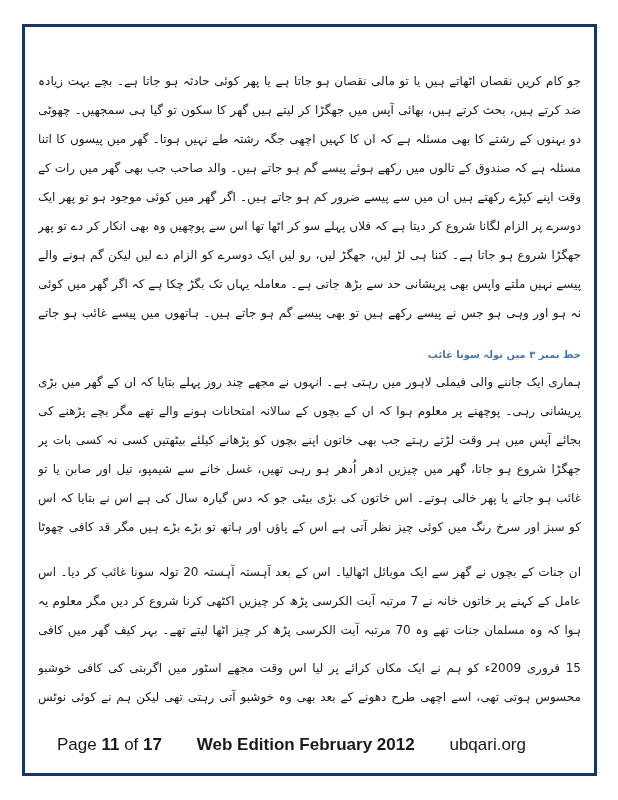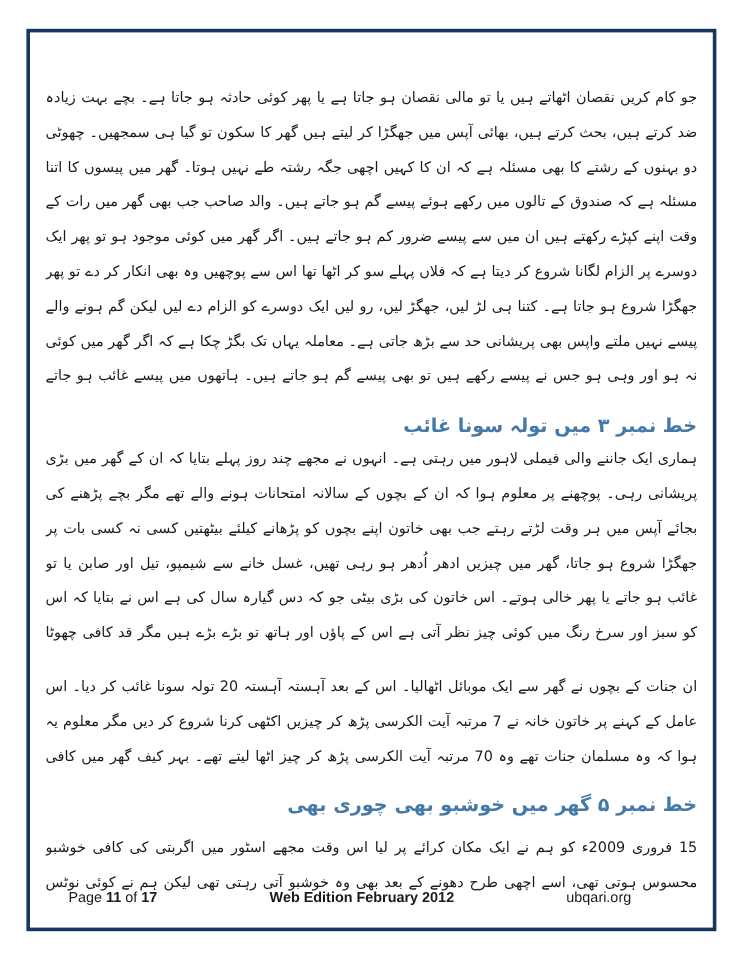--- a/index.html
+++ b/index.html
@@ -48,40 +48,40 @@
     overflow: hidden;
     margin: 0;
   }
   .para-1 { height: 261px; }
   .para-2 { height: 178px; }
   .para-3 { height: 88px;  margin-top: 12px; }
   .para-4 { height: 60px;  margin-top: 8px; }
   .section-heading {
     direction: rtl;
     font-family: "DejaVu Sans", sans-serif;
-    font-size: 16px;
+    font-size: 10px;
     font-weight: bold;
     color: #4579A8;
     text-align: right;
     height: 26px;
     line-height: 26px;
     overflow: hidden;
     margin-top: 10px;
   }
   .heading-1 { margin-top: 14px; }
   .heading-2 { margin-top: 12px; }
   .footer-row {
     position: absolute;
     left: 32px;
     right: 68px;
     bottom: 18px;
     display: flex;
     align-items: baseline;
     justify-content: space-between;
-    font-size: 12px;
+    font-size: 17px;
     color: #1a1a1a;
     font-family: "Liberation Sans", sans-serif;
   }
   .footer-page { font-weight: normal; }
   .footer-page .num { font-weight: bold; }
   .footer-center { font-weight: bold; }
   .footer-site { font-weight: normal; margin-top: 14px; }
 </style>
 </head>
 <body>
@@ -91,21 +91,20 @@
     <div class="doc-content">
 
       <p class="urdu para para-1">جو کام کریں نقصان اٹھاتے ہیں یا تو مالی نقصان ہو جاتا ہے یا پھر کوئی حادثہ ہو جاتا ہے۔ بچے بہت زیادہ ضد کرتے ہیں، بحث کرتے ہیں، بھائی آپس میں جھگڑا کر لیتے ہیں گھر کا سکون تو گیا ہی سمجھیں۔ چھوٹی دو بہنوں کے رشتے کا بھی مسئلہ ہے کہ ان کا کہیں اچھی جگہ رشتہ طے نہیں ہوتا۔ گھر میں پیسوں کا اتنا مسئلہ ہے کہ صندوق کے تالوں میں رکھے ہوئے پیسے گم ہو جاتے ہیں۔ والد صاحب جب بھی گھر میں رات کے وقت اپنے کپڑے رکھتے ہیں ان میں سے پیسے ضرور کم ہو جاتے ہیں۔ اگر گھر میں کوئی موجود ہو تو پھر ایک دوسرے پر الزام لگانا شروع کر دیتا ہے کہ فلاں پہلے سو کر اٹھا تھا اس سے پوچھیں وہ بھی انکار کر دے تو پھر جھگڑا شروع ہو جاتا ہے۔ کتنا ہی لڑ لیں، جھگڑ لیں، رو لیں ایک دوسرے کو الزام دے لیں لیکن گم ہونے والے پیسے نہیں ملتے واپس بھی پریشانی حد سے بڑھ جاتی ہے۔ معاملہ یہاں تک بگڑ چکا ہے کہ اگر گھر میں کوئی نہ ہو اور وہی ہو جس نے پیسے رکھے ہیں تو بھی پیسے گم ہو جاتے ہیں۔ ہاتھوں میں پیسے غائب ہو جاتے ہیں۔ براہ مہربانی ہم ایک دوسرے پر بھروسہ کرتے ہوئے بھی نہیں کرتے تمام رشتے دار ہمیں حقیر سمجھتے ہیں اور ہمارے گھر پر آتے بھی ہیں تو احسان کرنے کیلئے اور قرضہ ہمارے سر پر تقریباً 5 لاکھ تک ہو چکا ہے، والد صاحب بہت پریشان رہتے ہیں، جو بھی لوگ ملتے ہیں کالا جادو بتاتے ہیں یا کہتے ہیں کہ یہ جنات ہیں جو جادو کے ذریعے مسلط ہیں۔ ہماری زندگی بالکل اجیرن ہو گئی ہے۔(د،م،ج)</p>
 
       <div class="section-heading heading-1">خط نمبر ۳ میں تولہ سونا غائب</div>
 
       <p class="urdu para para-2">ہماری ایک جاننے والی فیملی لاہور میں رہتی ہے۔ انہوں نے مجھے چند روز پہلے بتایا کہ ان کے گھر میں بڑی پریشانی رہی۔ پوچھنے پر معلوم ہوا کہ ان کے بچوں کے سالانہ امتحانات ہونے والے تھے مگر بچے پڑھنے کی بجائے آپس میں ہر وقت لڑتے رہتے جب بھی خاتون اپنے بچوں کو پڑھانے کیلئے بیٹھتیں کسی نہ کسی بات پر جھگڑا شروع ہو جاتا، گھر میں چیزیں ادھر اُدھر ہو رہی تھیں، غسل خانے سے شیمپو، تیل اور صابن یا تو غائب ہو جاتے یا پھر خالی ہوتے۔ اس خاتون کی بڑی بیٹی جو کہ دس گیارہ سال کی ہے اس نے بتایا کہ اس کو سبز اور سرخ رنگ میں کوئی چیز نظر آتی ہے اس کے پاؤں اور ہاتھ تو بڑے بڑے ہیں مگر قد کافی چھوٹا ہے۔ اس خاتون کو پہلے تو اپنے بچوں پر شک تھا کہ وہ گھر کی چیزوں کو ادھر اُدھر کرتے ہیں مگر اب ان کو کافی پریشانی ہوئی۔ خاتون نے کسی روحانی عامل سے بات کی جس نے پڑھائی کرنے کے بعد بتایا کہ یہ جنات کے بچے ہیں جو کہ آپ کے بچوں کے ساتھ پارک سے گھر آ گئے ہیں جیسے ہی ان جنات کو گھر سے نکالنے کی کوشش کی گئی ان کی شرارتیں زیادہ ہو گئیں۔</p>
 
       <p class="urdu para para-3">ان جنات کے بچوں نے گھر سے ایک موبائل اٹھالیا۔ اس کے بعد آہستہ آہستہ 20 تولہ سونا غائب کر دیا۔ اس عامل کے کہنے پر خاتون خانہ نے 7 مرتبہ آیت الکرسی پڑھ کر چیزیں اکٹھی کرنا شروع کر دیں مگر معلوم یہ ہوا کہ وہ مسلمان جنات تھے وہ 70 مرتبہ آیت الکرسی پڑھ کر چیز اٹھا لیتے تھے۔ بہر کیف گھر میں کافی پریشانی رہی جو کہ بالآخر 5 وقت اذان دینے سے دور ہوئی۔ یہ مخلوق اس گھر سے چلی گئی اور جاتے جاتے سونا تو واپس کر گئی مگر موبائل فون واپس کر کے نہیں گئی۔ (پوشیدہ)</p>
 
-      <div class="section-heading heading-2">خط نمبر ۵ گھر میں خوشبو بھی چوری بھی</div>
 
       <p class="urdu para para-4">15 فروری 2009ء کو ہم نے ایک مکان کرائے پر لیا اس وقت مجھے اسٹور میں اگربتی کی کافی خوشبو محسوس ہوتی تھی، اسے اچھی طرح دھونے کے بعد بھی وہ خوشبو آتی رہتی تھی لیکن ہم نے کوئی نوٹس نہیں لیا۔ پچھلے تقریباً تین ماہ سے رقم غائب ہونے لگی لیکن ہم نے سمجھا کہ کہیں خرچ ہو رہی ہے۔</p>
 
     </div>
 
     <div class="footer-row">
       <div class="footer-page">
         <span>Page</span>&nbsp;<span class="num">11</span>&nbsp;<span>of</span>&nbsp;<span class="num">17</span>
       </div>
       <div class="footer-center">Web Edition February 2012</div>

